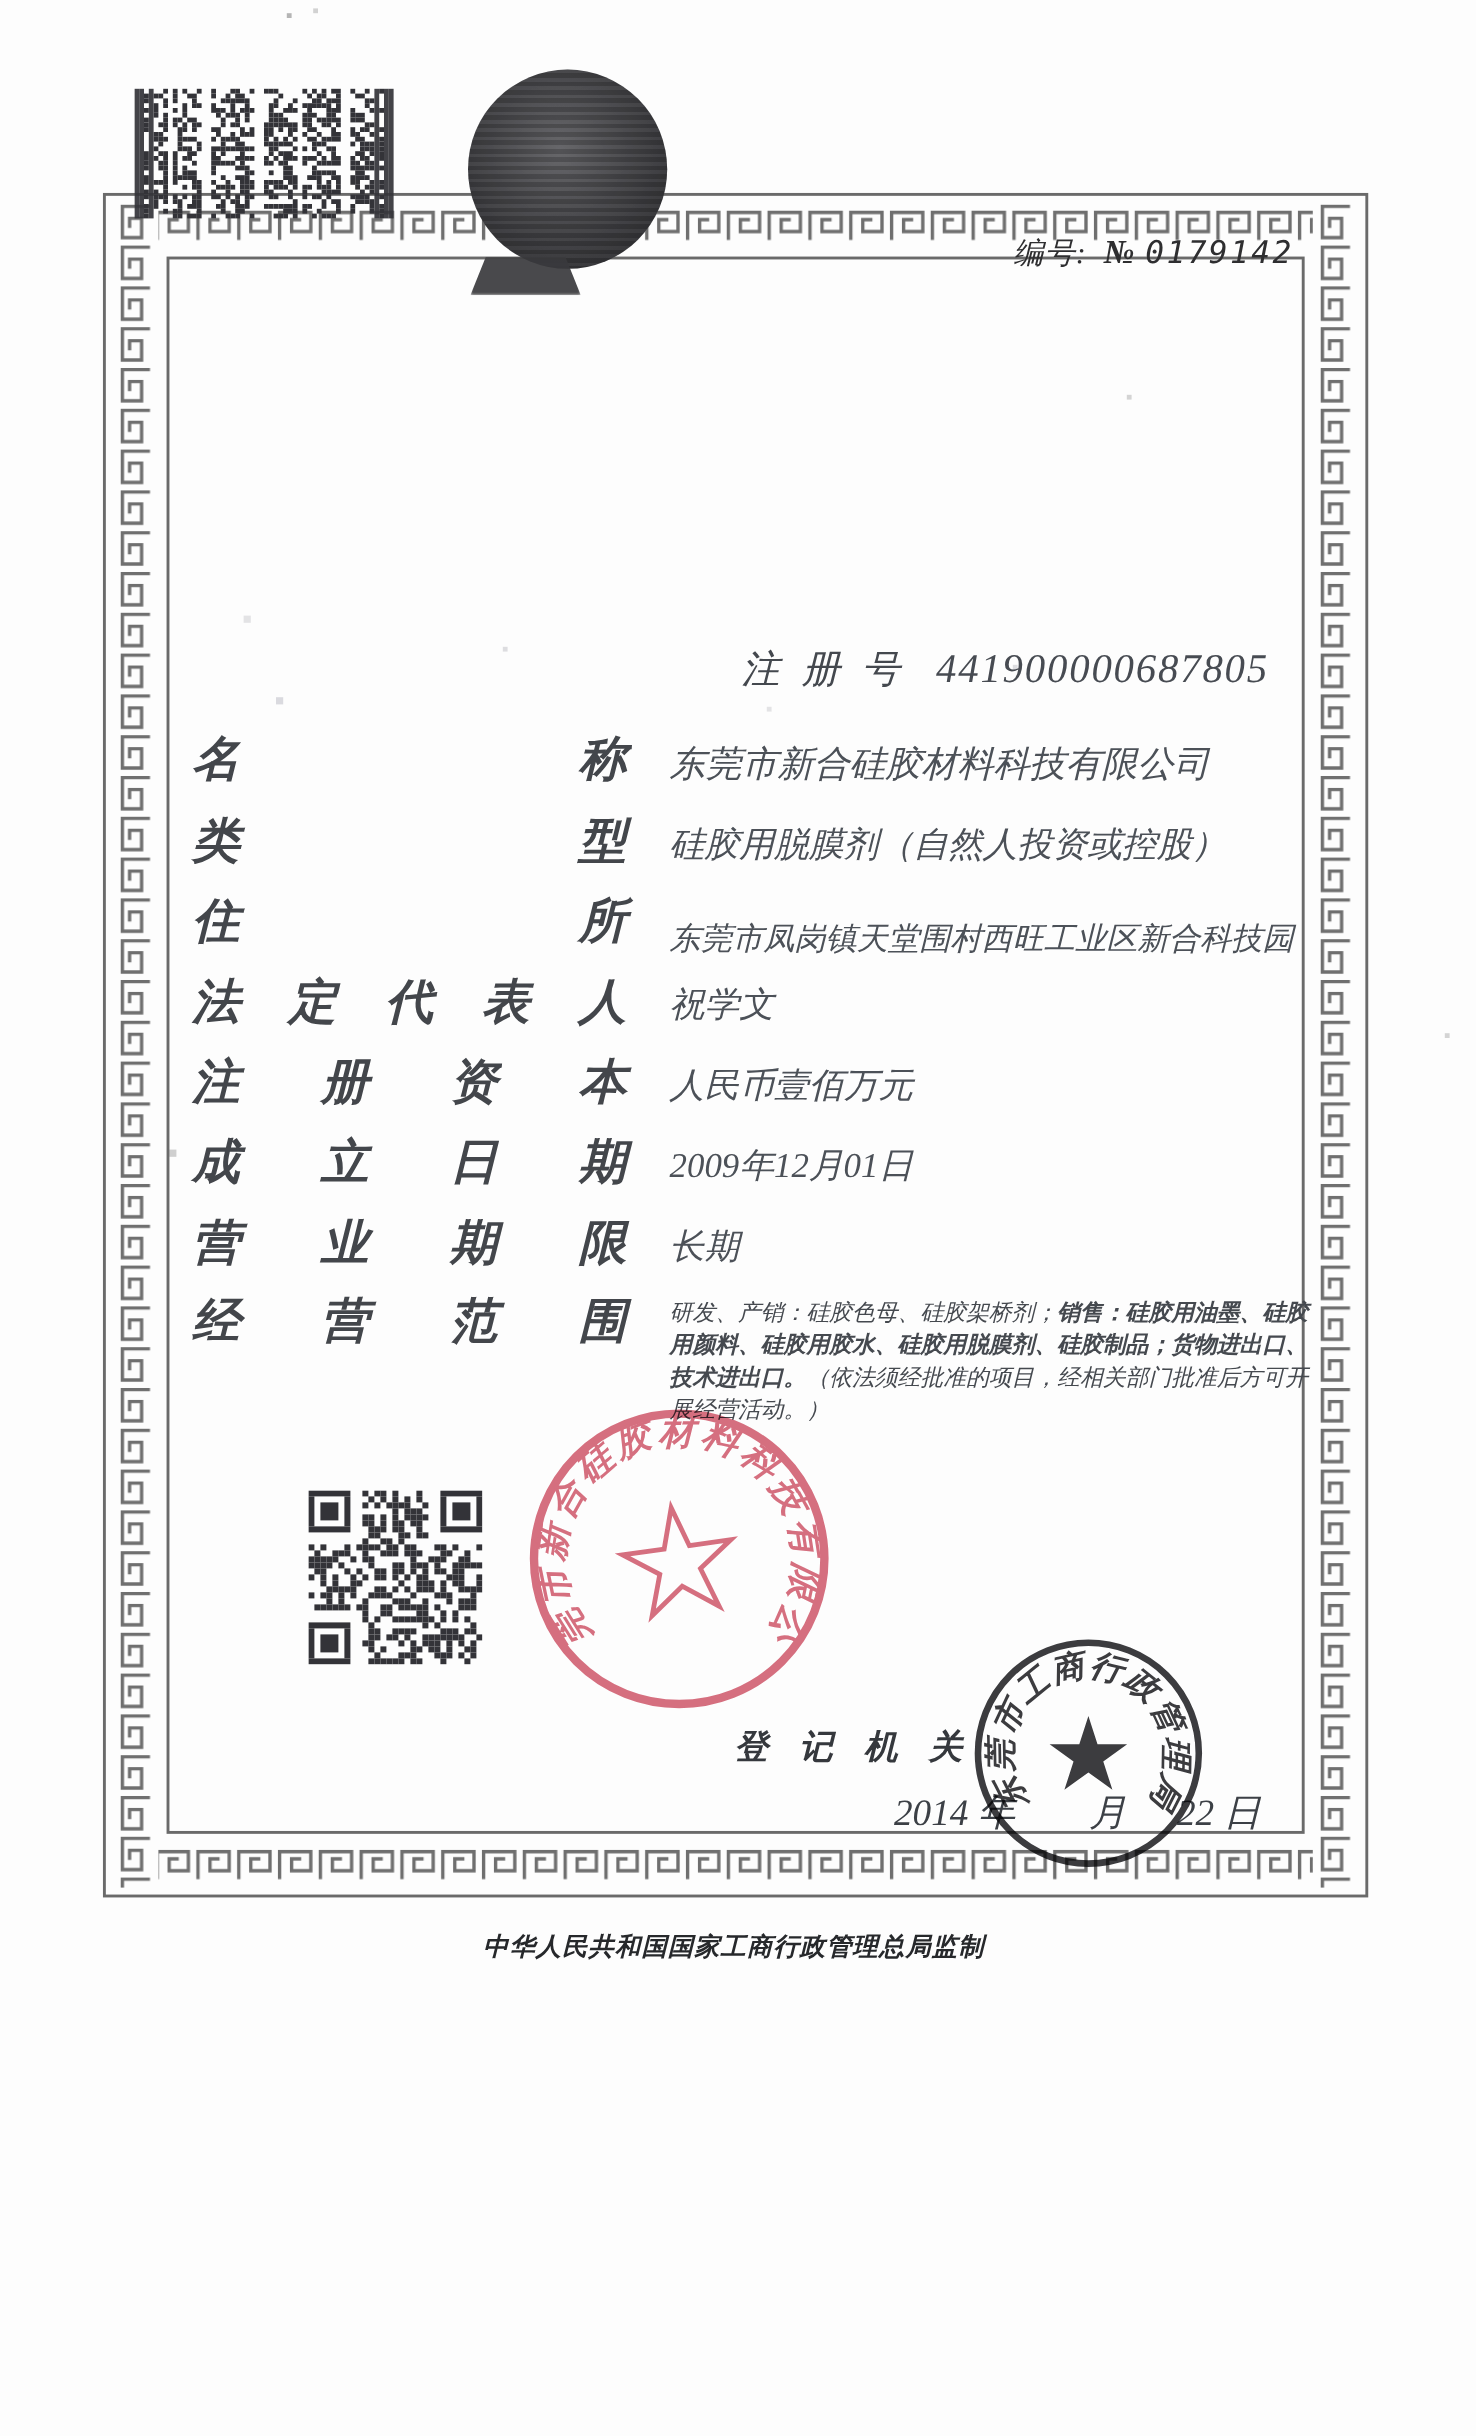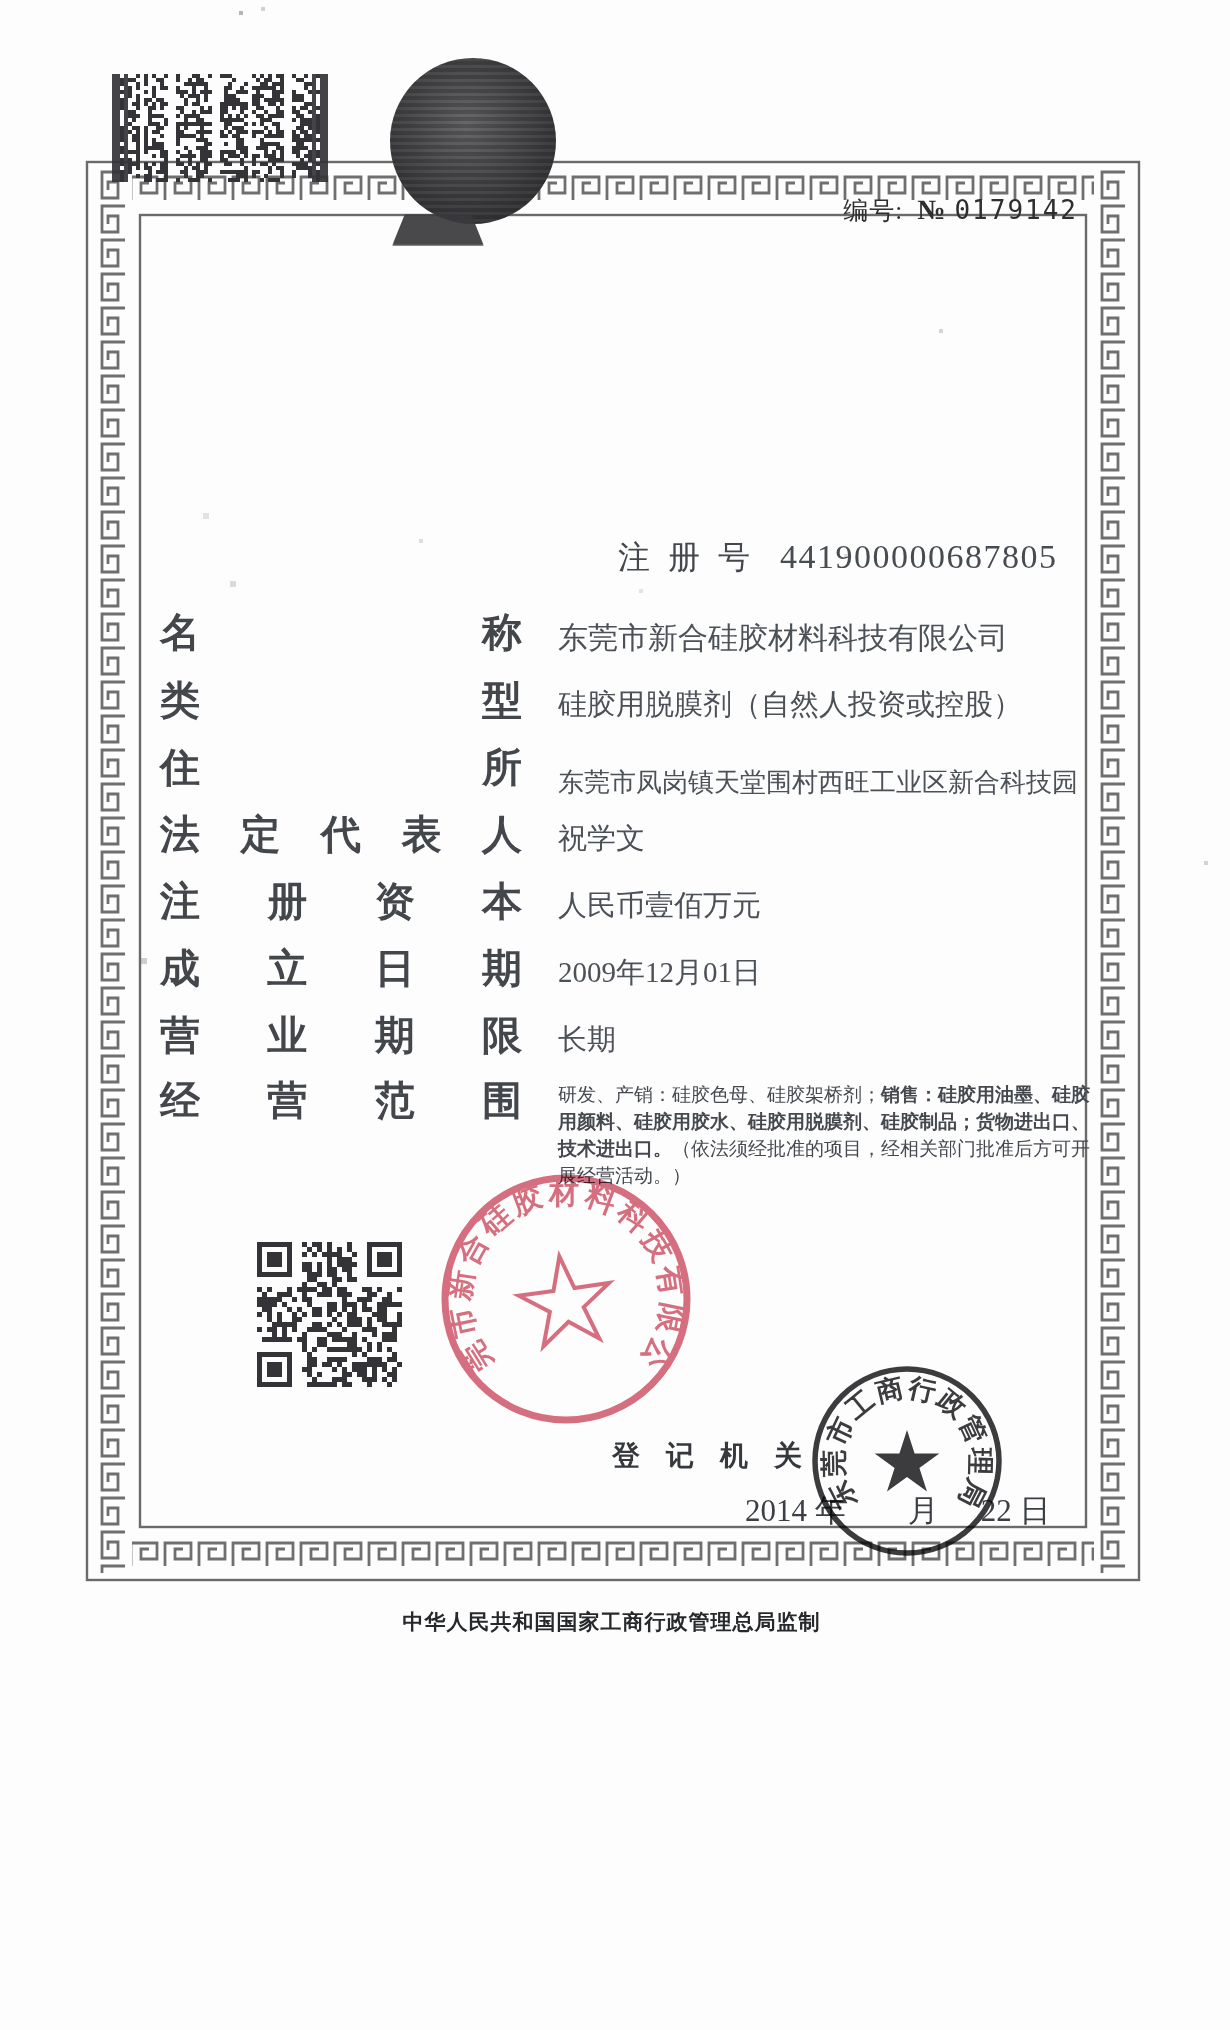--- a/index.html
+++ b/index.html
@@ -1,20 +1,21 @@
 <!DOCTYPE html>
 <html><head>
 <meta charset="utf-8">
 <style>
   html,body{margin:0;padding:0;background:#e9e9e9;}
   .page{
     position:relative;width:1230px;height:2030px;background:#fdfdfd;
     overflow:hidden;margin:0 auto;
     font-family:"Liberation Serif","DejaVu Serif",serif;
     color:#3d3d3d;
+    font-style:italic;
   }
   
   .specks{position:absolute;left:0;top:0;width:2px;height:2px;background:transparent;
     box-shadow:240px 12px 0 1px rgba(110,110,110,.5), 262px 8px 0 1px rgba(130,130,130,.35),
     205px 515px 0 2px rgba(150,150,160,.25), 420px 540px 0 1px rgba(150,150,160,.3),
     845px 555px 0 1px rgba(150,150,160,.3), 232px 583px 0 2px rgba(140,140,155,.3),
     640px 590px 0 1px rgba(150,150,160,.25), 143px 960px 0 2px rgba(120,120,120,.35),
     1205px 862px 0 1px rgba(120,120,120,.3), 940px 330px 0 1px rgba(120,120,120,.3);}
   
   .barcode{position:absolute;left:112px;top:72px;width:218px;height:112px;z-index:4;filter:blur(.3px);}

